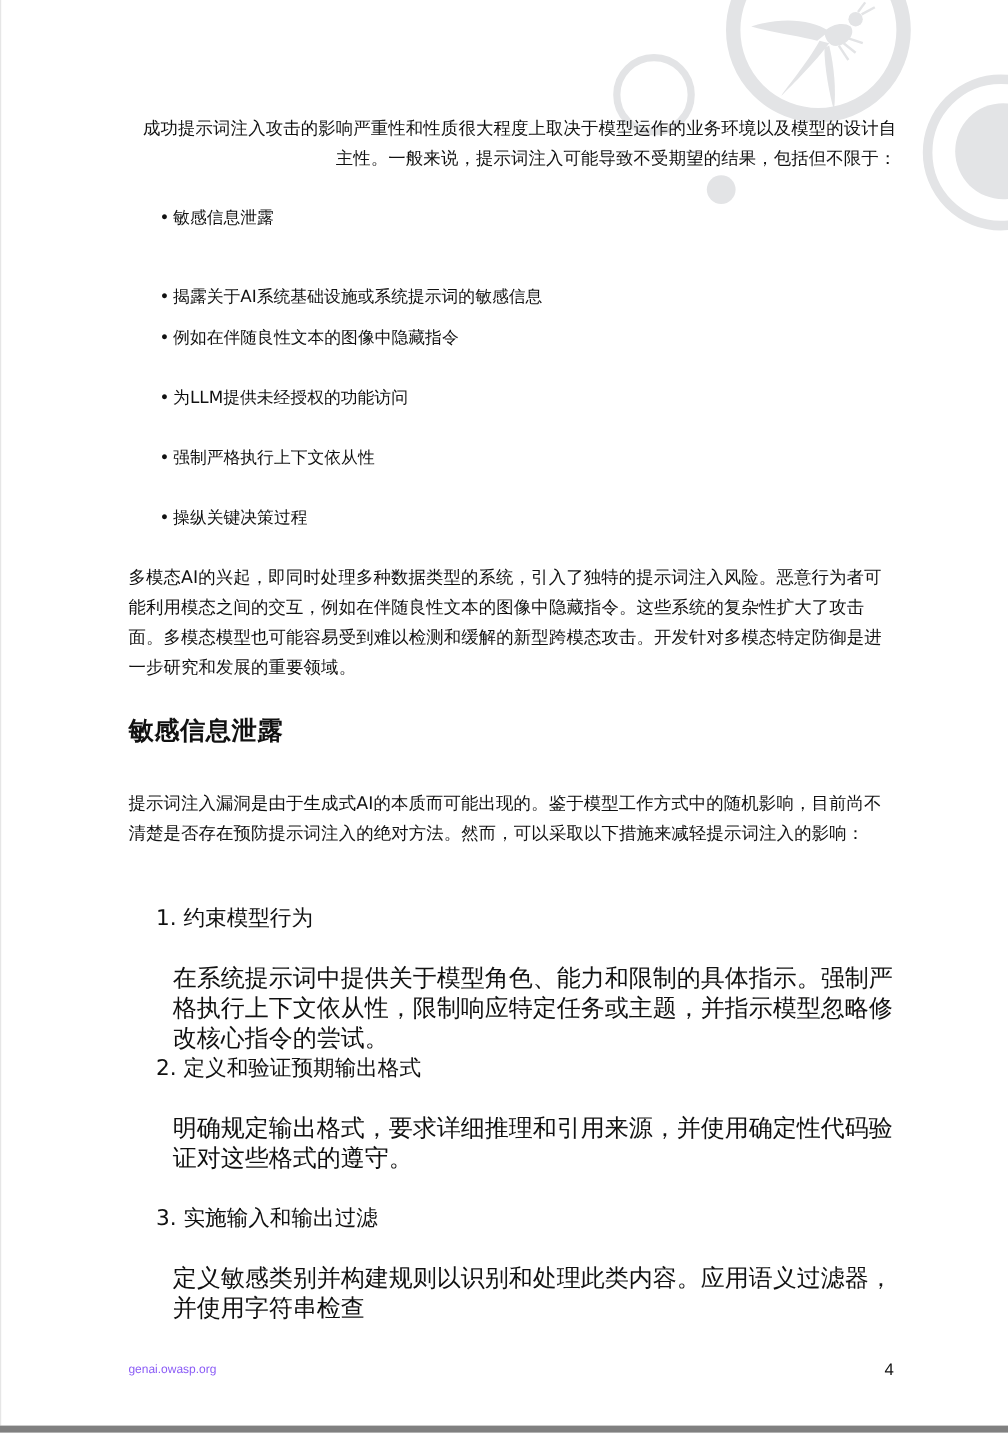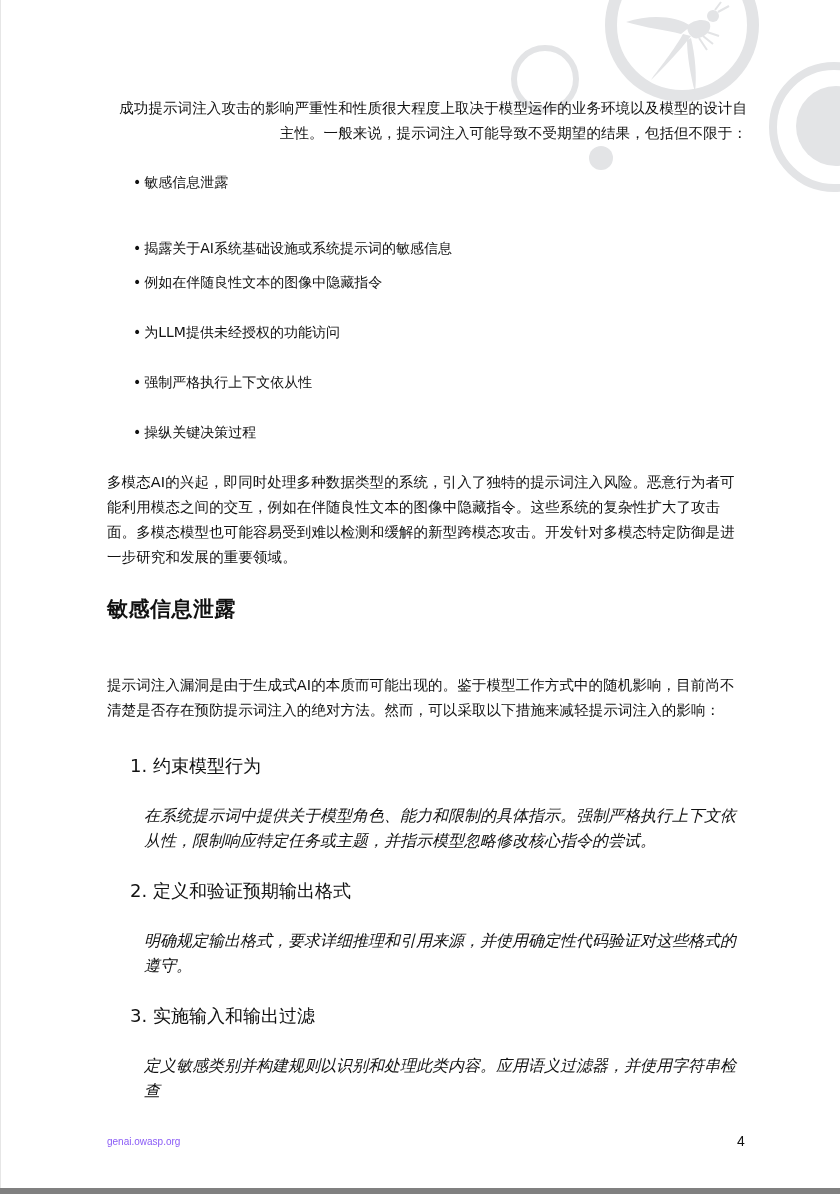--- a/index.html
+++ b/index.html
@@ -104,23 +104,22 @@
       position: absolute;
       left: 23px;
       font-size: 18px;
       line-height: 25px;
       white-space: nowrap;
     }
     .sub-para {
       position: absolute;
       left: 37px;
       width: 603px;
-      font-size: 16px;
-      line-height: 25px;
-      font-style: italic;
+      font-size: 20px;
+      line-height: 25px;
     }
     .footer-url {
       position: absolute;
       left: 106px;
       top: 1136px;
       font-size: 10px;
       color: #8b5cf6;
       font-family: "Liberation Sans", sans-serif;
     }
     .page-number {
@@ -184,21 +183,21 @@
       <span class="dot">•</span><span>强制严格执行上下文依从性</span>
     </div>
     <div class="bullet" style="top:324px">
       <span class="dot">•</span><span>操纵关键决策过程</span>
     </div>
 
     <p class="para" style="position:absolute; top:374px; left:0; width:640px;">多模态AI的兴起，即同时处理多种数据类型的系统，引入了独特的提示词注入风险。恶意行为者可能利用模态之间的交互，例如在伴随良性文本的图像中隐藏指令。这些系统的复杂性扩大了攻击面。多模态模型也可能容易受到难以检测和缓解的新型跨模态攻击。开发针对多模态特定防御是进一步研究和发展的重要领域。</p>
 
     <h2 class="heading" style="top:498px; margin:0;">敏感信息泄露</h2>
 
-    <p class="para" style="position:absolute; top:577px; left:0; width:640px;">提示词注入漏洞是由于生成式AI的本质而可能出现的。鉴于模型工作方式中的随机影响，目前尚不清楚是否存在预防提示词注入的绝对方法。然而，可以采取以下措施来减轻提示词注入的影响：</p>
+    <p class="para" style="position:absolute; top:562px; left:0; width:640px;">提示词注入漏洞是由于生成式AI的本质而可能出现的。鉴于模型工作方式中的随机影响，目前尚不清楚是否存在预防提示词注入的绝对方法。然而，可以采取以下措施来减轻提示词注入的影响：</p>
 
     <div class="num-item" style="top:657px">1. 约束模型行为</div>
     <div class="sub-para" style="top:707px">在系统提示词中提供关于模型角色、能力和限制的具体指示。强制严格执行上下文依从性，限制响应特定任务或主题，并指示模型忽略修改核心指令的尝试。</div>
 
     <div class="num-item" style="top:782px">2. 定义和验证预期输出格式</div>
     <div class="sub-para" style="top:832px">明确规定输出格式，要求详细推理和引用来源，并使用确定性代码验证对这些格式的遵守。</div>
 
     <div class="num-item" style="top:907px">3. 实施输入和输出过滤</div>
     <div class="sub-para" style="top:957px">定义敏感类别并构建规则以识别和处理此类内容。应用语义过滤器，并使用字符串检查</div>
 

